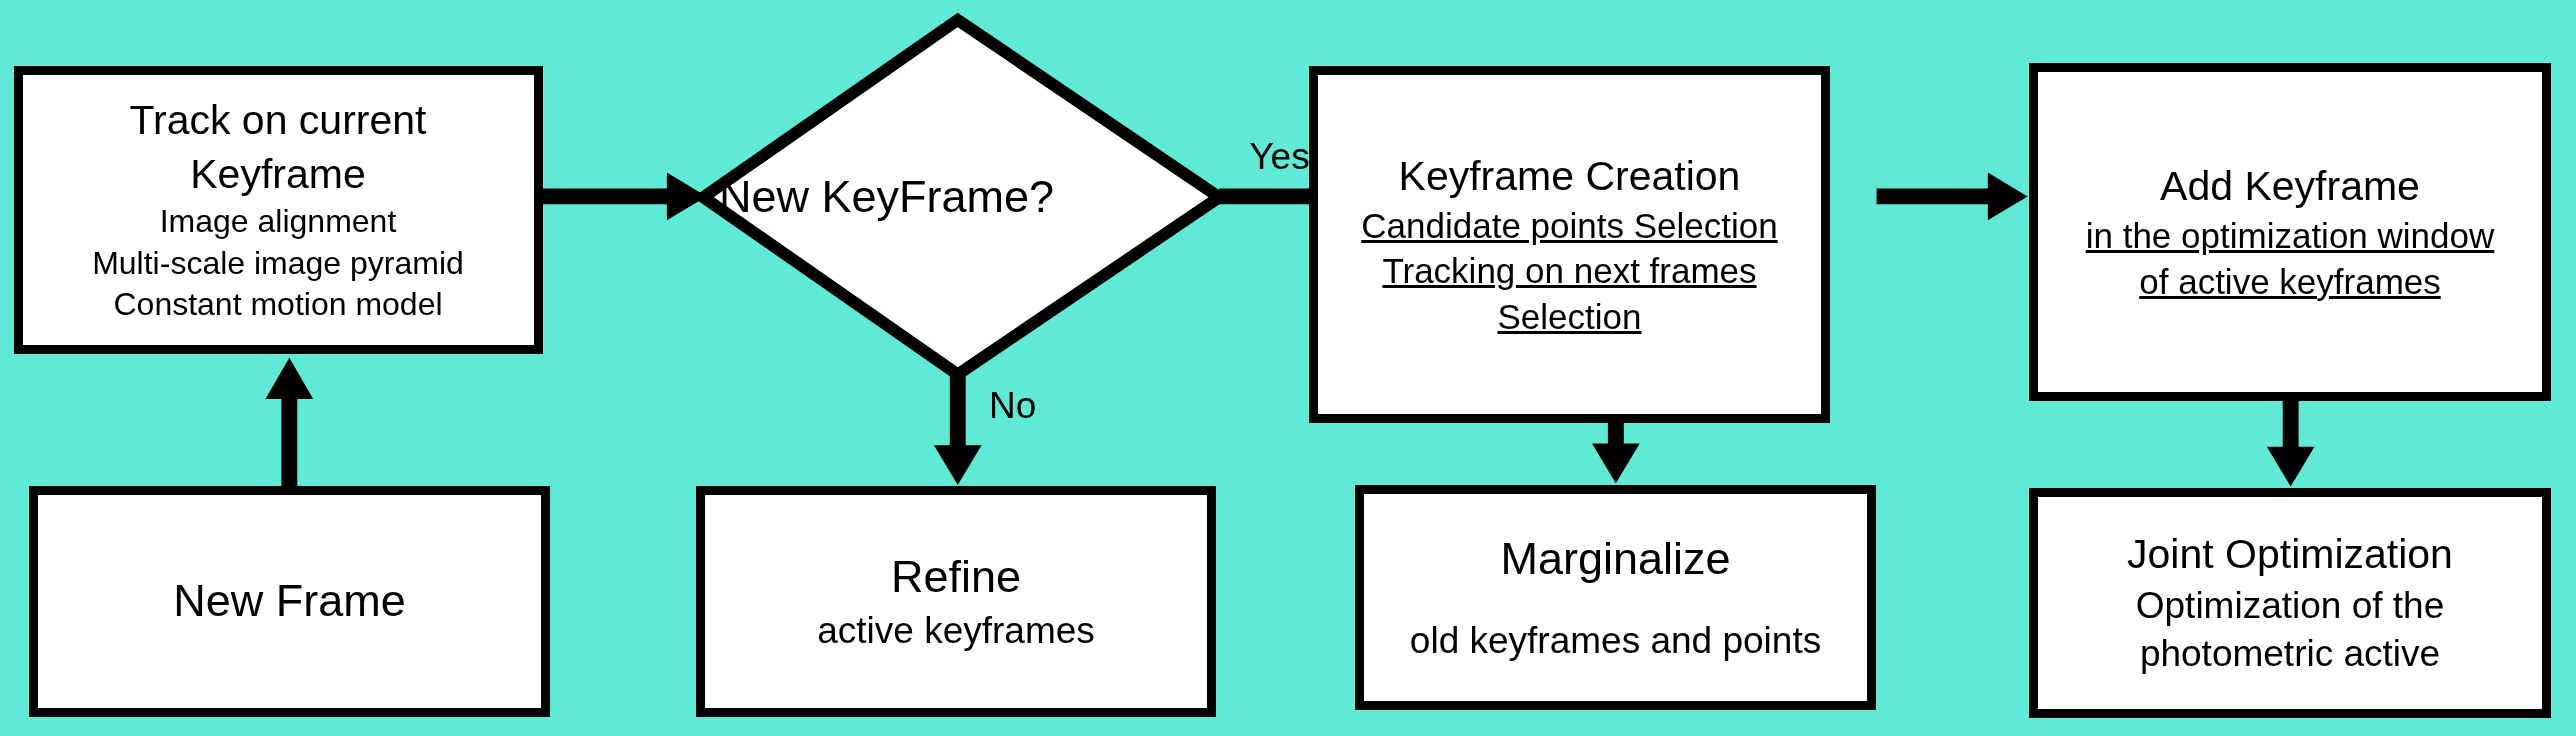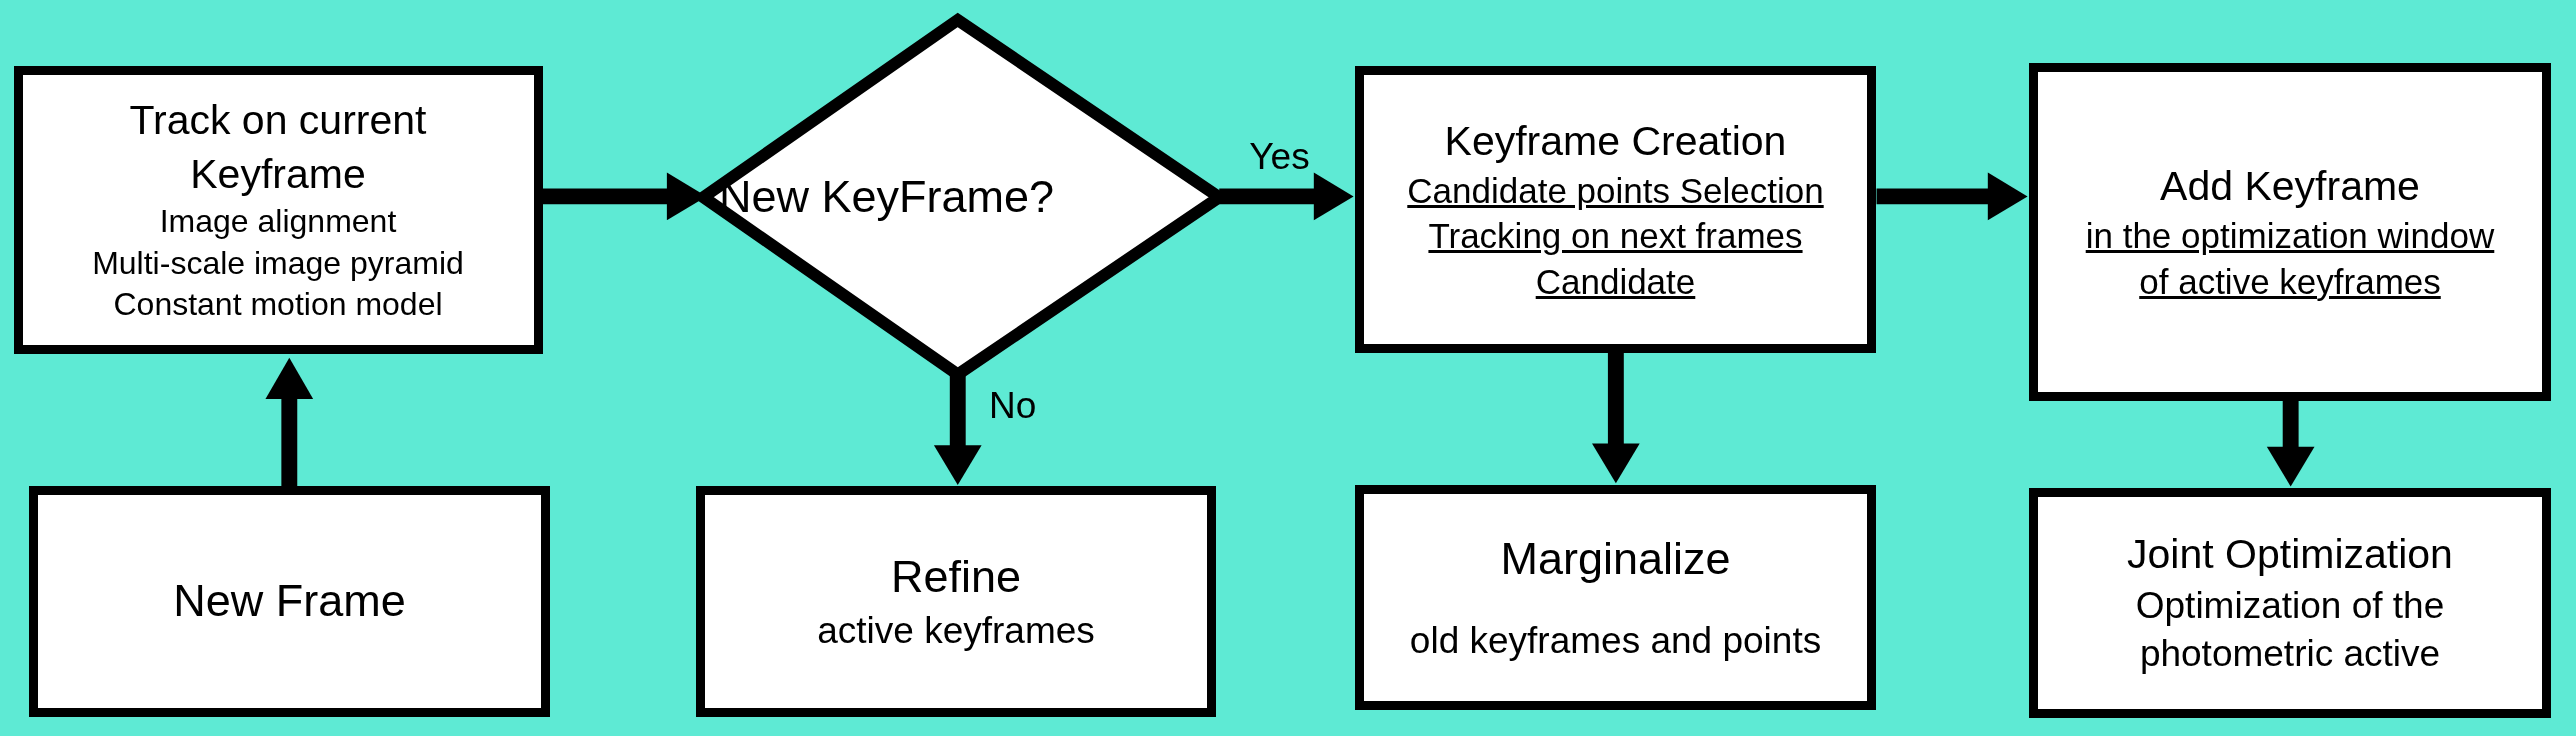--- a/index.html
+++ b/index.html
@@ -29,21 +29,21 @@
     text-align: center;
     line-height: 1.3;
   }
   .t-lg  { font-size: 41px; }  
   .t-xl  { font-size: 45px; }  
   .d-sm  { font-size: 32px; }  
   .d-md  { font-size: 35px; text-decoration: underline; }  
   .d-lg  { font-size: 37px; }  
 
   #box-track              { left:13.5px;   top:66px;  width:529px; height:288px; }
-  #box-keyframe-creation  { left:1355px; top:66px;  width:521px; height:287px; }
+  #box-keyframe-creation  { left:1309px; top:66px;  width:521px; height:357px; }
   #box-add-keyframe       { left:2029px; top:63px;  width:522px; height:338px; }
   #box-new-frame          { left:29px;   top:486px; width:521px; height:231px; }
   #box-refine             { left:696px;  top:486px; width:520px; height:231px; }
   #box-marginalize        { left:1355px; top:485px; width:521px; height:225px;gap:28px; }
   #box-joint-optimization { left:2029px; top:488px; width:522px; height:230px; }
 
   #decision-label {
     position: absolute;
     left: 719px; top: 169px;
     width: 477px; height: 56px;
@@ -97,21 +97,21 @@
     <div class="d-sm">Multi-scale image pyramid</div>
     <div class="d-sm">Constant motion model</div>
   </div>
 
   <div id="decision-label">New KeyFrame?</div>
 
   <div class="node" id="box-keyframe-creation">
     <div class="t-lg">Keyframe Creation</div>
     <div class="d-md">Candidate points Selection</div>
     <div class="d-md">Tracking on next frames</div>
-    <div class="d-md">Candidate</div>
+    <div class="d-md">Selection</div>
   </div>
 
   <div class="node" id="box-add-keyframe">
     <div class="t-lg">Add Keyframe</div>
     <div class="d-md">in the optimization window</div>
     <div class="d-md">of active keyframes</div>
   </div>
 
   <div class="node" id="box-refine">
     <div class="t-xl">Refine</div>

